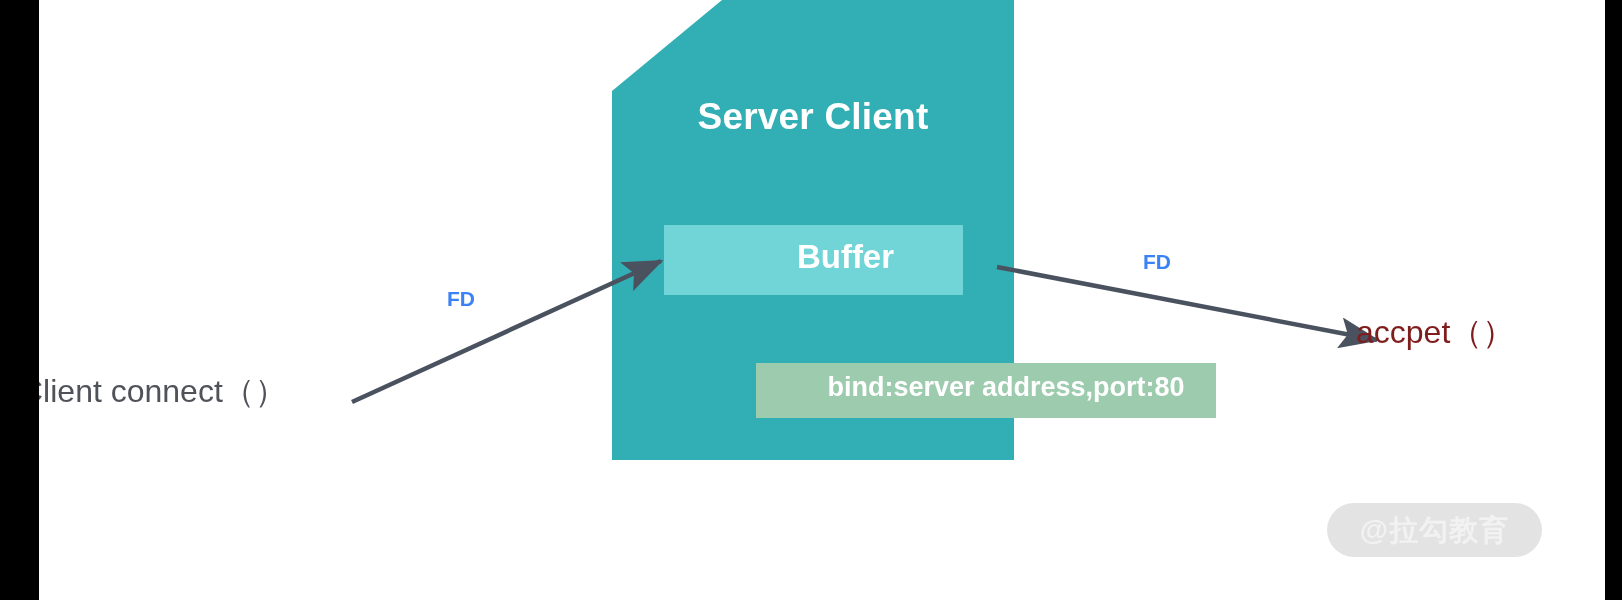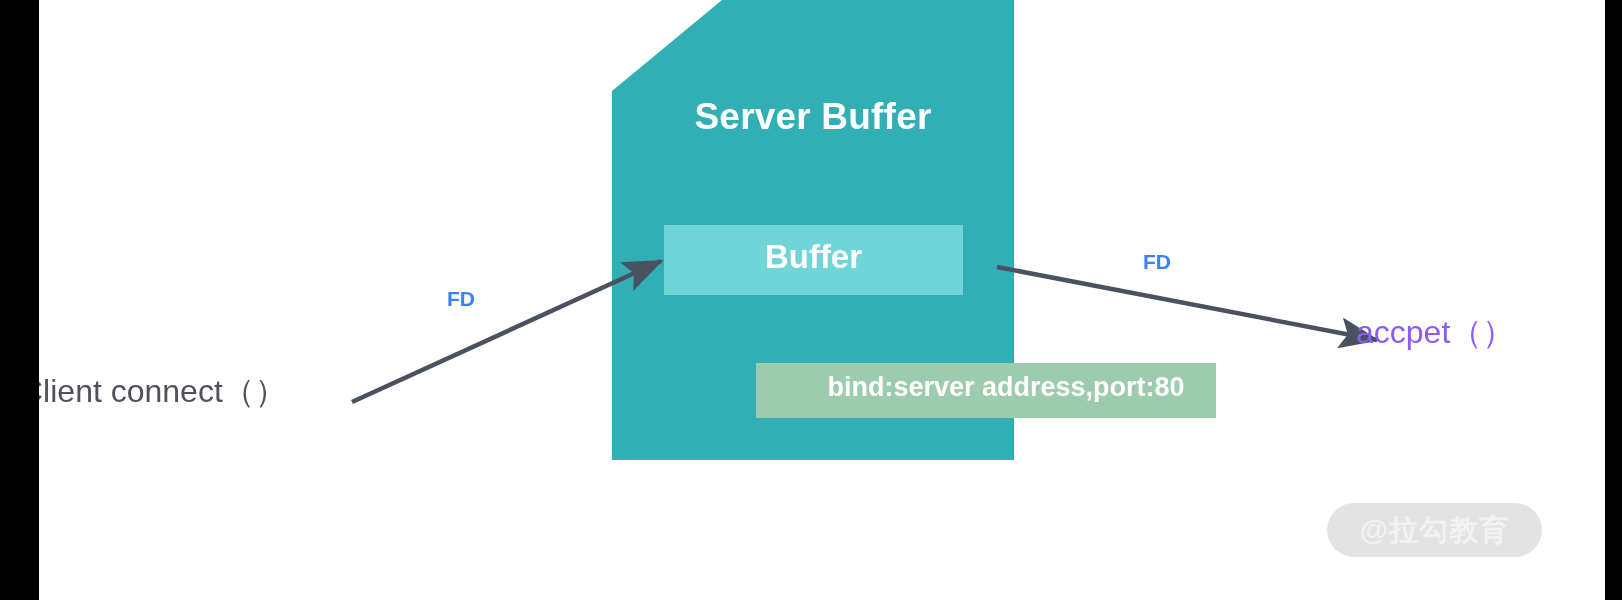--- a/index.html
+++ b/index.html
@@ -54,20 +54,21 @@
     letter-spacing: .2px;
   }
   .buffer-title {
     left: 664px;
     top: 240px;
     width: 299px;
     text-align: center;
     color: #ffffff;
     font-size: 33px;
     font-weight: bold;
+    padding-left: 32px;
   }
   .bind-title {
     left: 756px;
     top: 374px;
     width: 460px;
     text-align: center;
     color: #ffffff;
     font-size: 27px;
     font-weight: bold;
     margin-left: 20px;
@@ -75,21 +76,21 @@
   .client-label {
     left: 20px;
     top: 375px;
     color: #4f5258;
     font-size: 32px;
     font-weight: normal;
   }
   .accept-label {
     left: 1356px;
     top: 316px;
-    color: #8b5cf6;
+    color: #7f1d1d;
     font-size: 32px;
     font-weight: normal;
   }
   .fd-label {
     color: #3b82f6;
     font-size: 21px;
     font-weight: bold;
   }
   .fd-left  { left: 447px; top: 288px; }
   .fd-right { left: 1143px; top: 251px; }
@@ -136,21 +137,21 @@
 
     <rect x="664" y="225" width="299" height="70" fill="#71D4D6"></rect>
 
     <rect x="756" y="363" width="460" height="55" fill="#9CCBAE"></rect>
 
     <line x1="352" y1="402" x2="661" y2="261" stroke="#4A5260" stroke-width="4.5" marker-end="url(#arrowhead)"></line>
 
     <line x1="997" y1="267" x2="1377" y2="340" stroke="#4A5260" stroke-width="4.5" marker-end="url(#arrowhead)"></line>
   </svg>
 
-  <div class="lbl server-title">Server Buffer</div>
+  <div class="lbl server-title">Server Client</div>
 
   <div class="lbl buffer-title">Buffer</div>
 
   <div class="lbl bind-title">bind:server address,port:80</div>
 
   <div class="lbl client-label">Client connect（）</div>
 
   <div class="lbl accept-label">accpet（）</div>
 
   <div class="lbl fd-label fd-left">FD</div>

